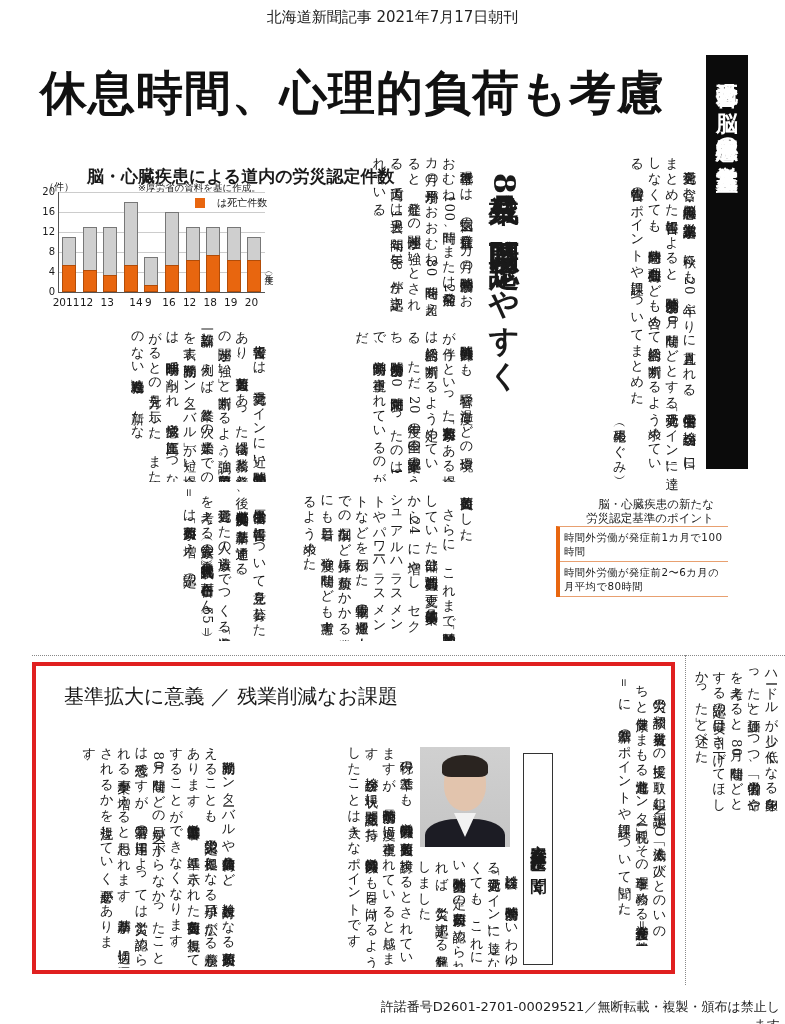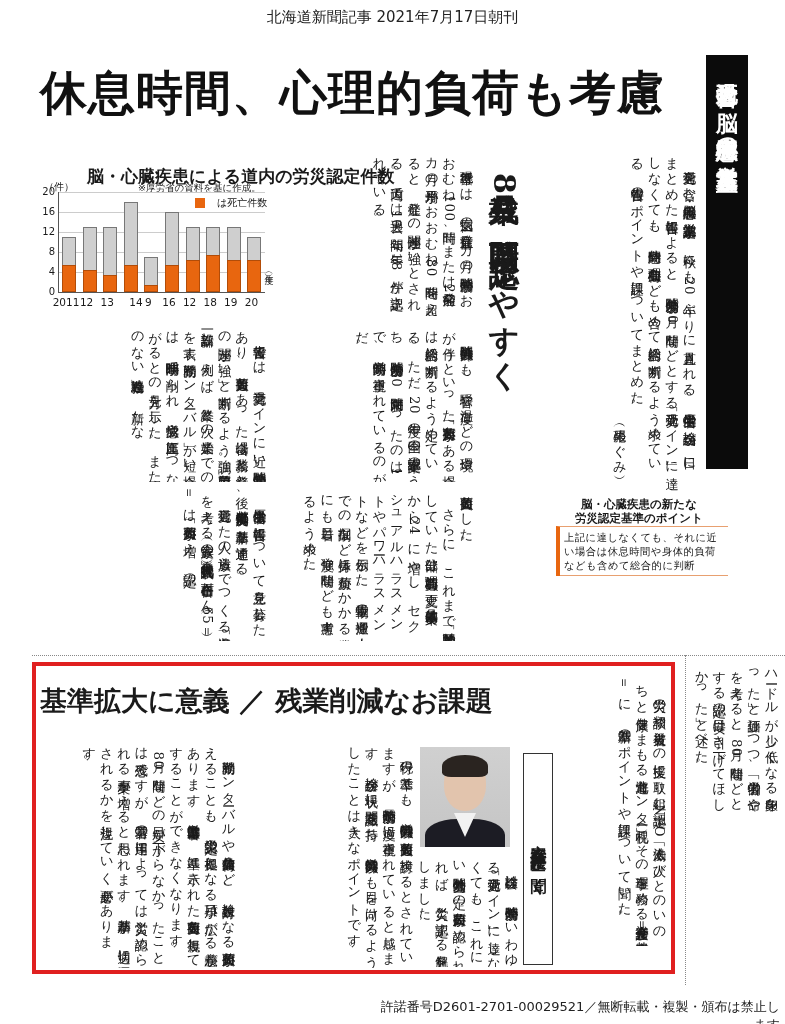--- a/index.html
+++ b/index.html
@@ -17,28 +17,28 @@
   .legend-swatch{width:10px;height:10px;background:#e8660f;display:inline-block;}
   .plot{left:58px;top:192px;width:206px;height:100px;border-left:1px solid #555;border-bottom:1px solid #555;}
   .gridline{position:absolute;left:0;width:100%;height:0;border-top:1px solid #ccc;}
   .ytick{position:absolute;left:-22px;width:18px;text-align:right;font-size:10px;transform:translateY(-6px);}
   .bar{position:absolute;bottom:0;width:14px;border:1px solid #777;box-sizing:border-box;background:#cfcfcf;}
   .bar .death{position:absolute;left:-1px;right:-1px;bottom:-1px;background:#e8660f;border:1px solid #b24c08;}
   .xtick{position:absolute;top:104px;width:30px;text-align:center;font-size:10.5px;transform:translateX(-8px);}
   .yunit{left:44px;top:180px;font-size:10px;}
   .xunit{left:262px;top:268px;writing-mode:vertical-rl;font-size:9px;}
   
-  .points-title{left:564px;top:497px;width:150px;text-align:center;font-size:11.5px;font-weight:bold;line-height:14px;}
+  .points-title{left:564px;top:497px;width:150px;text-align:right;font-size:11.5px;font-weight:normal;line-height:14px;}
   .points-box{left:556px;top:526px;width:168px;border-left:4px solid #e8660f;border-top:1px solid #e8a070;}
   .point{font-size:10.3px;line-height:14px;padding:3px 4px;border-bottom:1px solid #e8a070;letter-spacing:0.5px;}
   
   .red-box{left:32px;top:662px;width:643px;height:312px;border:4px solid #e02020;box-sizing:border-box;}
   .dotted{left:32px;top:655px;width:753px;border-top:1px dotted #888;}
   .dotted-v{left:685px;top:655px;height:330px;border-left:1px dotted #888;}
-  .int-title{left:40px;top:683px;font-family:"DejaVu Serif",serif;font-weight:bold;font-size:27px;white-space:nowrap;}
+  .int-title{left:64px;top:683px;font-family:"DejaVu Serif",serif;font-weight:normal;font-size:20px;white-space:nowrap;}
   .photo{left:420px;top:747px;width:90px;height:100px;background:linear-gradient(#d0d0d0,#c5c5c5);overflow:hidden;}
   .face{position:absolute;left:24px;top:12px;width:42px;height:52px;border-radius:45% 45% 48% 48%;background:#e2c4ad;}
   .hair{position:absolute;left:22px;top:8px;width:46px;height:22px;border-radius:50% 50% 20% 20%;background:#2a2420;}
   .suit{position:absolute;left:5px;top:72px;width:80px;height:40px;border-radius:40% 40% 0 0;background:#1c1c24;}
   .collar{position:absolute;left:34px;top:66px;width:22px;height:24px;background:#f2f2f2;clip-path:polygon(0 0,100% 0,50% 100%);}
   .name-box{left:523px;top:753px;width:28px;height:210px;border:1.5px solid #333;writing-mode:vertical-rl;font-size:16px;font-weight:bold;display:flex;align-items:center;justify-content:center;letter-spacing:2px;}
   .copyright{left:380px;top:998px;width:400px;text-align:right;font-size:13px;color:#222;}
 </style>
 </head>
 <body>
@@ -136,21 +136,22 @@
 <div class="abs vcol" style="left:40px;top:486px;width:228px;height:155px;overflow:hidden;">
   <p>厚生労働省は報告書について意見を公募した後、都道府県労働局長に新基準を通達する。</p>
   <p>過労死した人の遺族らでつくる「北海道過労死を考える会（家族の会）」（札幌）世話人代表の村山百合子さん（65）＝室蘭市＝は「負荷要因が増え、認定の</p>
 </div>
 
 <div class="abs points-title">
   <div>脳・心臓疾患の新たな</div>
   <div>労災認定基準のポイント</div>
 </div>
 <div class="abs points-box">
-  <div class="point">上記に達しなくても、それに近い場合は休息時間や身体的負荷なども含めて総合的に判断</div>
+  <div class="point">時間外労働が発症前1カ月で100時間</div>
+  <div class="point">時間外労働が発症前2〜6カ月の月平均で80時間</div>
 </div>
 
 <div class="abs dotted"></div>
 <div class="abs dotted-v"></div>
 
 <div class="abs vcol" style="left:690px;top:662px;width:90px;height:150px;overflow:hidden;">
   <p style="text-indent:0;">ハードルが少し低くなる印象を持った」と評価しつつ、「労働者の命や健康を考えると、月80時間などとする認定の目安は引き下げてほしかった」と述べた。</p>
 </div>
 
 <div class="abs red-box"></div>

